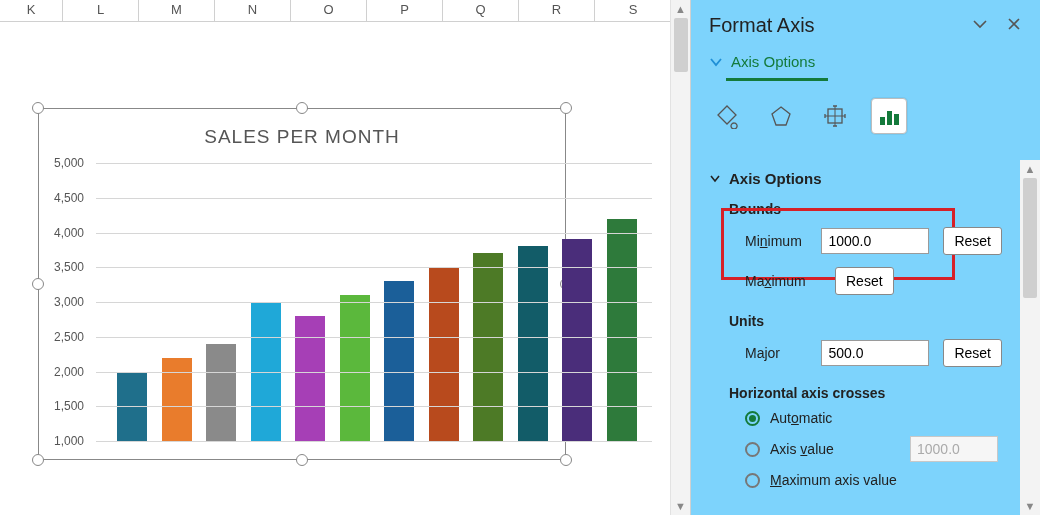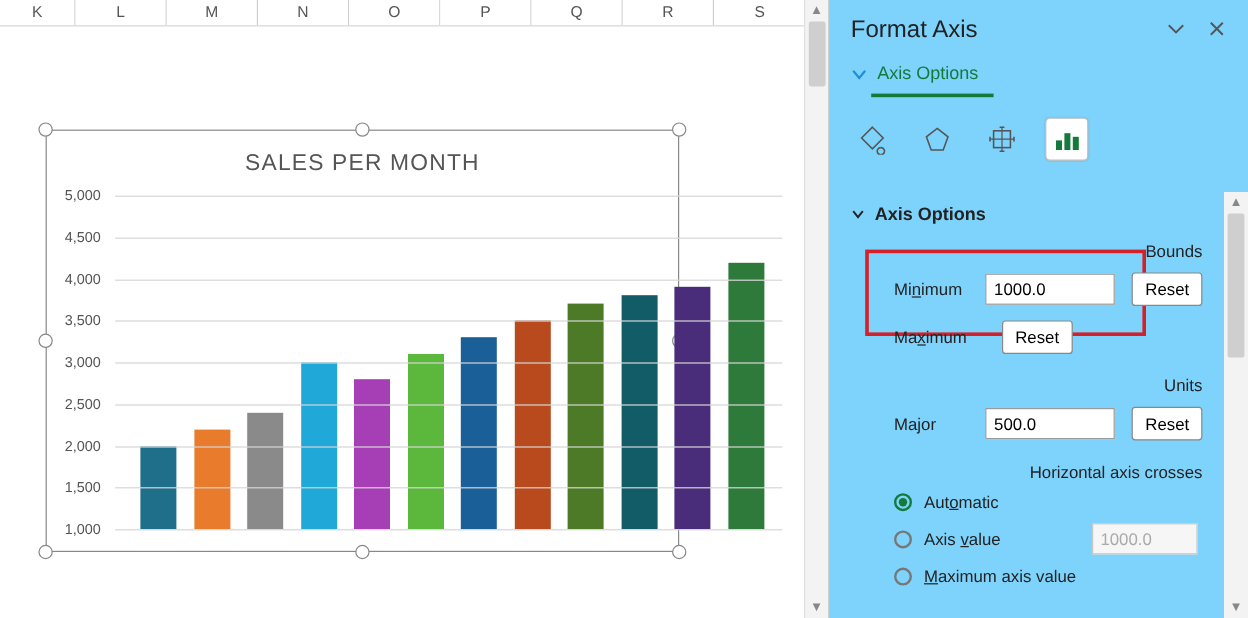--- a/index.html
+++ b/index.html
@@ -55,21 +55,21 @@
   .tab-underline { position: absolute; height: 3px; background: #147a3b; }
   .tabs-row { position: relative; }
   .tab-underline-1 { left: 35px; width: 102px; top: 100%; }
 
   .icon-row { display: flex; gap: 18px; padding: 20px 18px 14px 18px; align-items: center; }
   .ibtn { width: 36px; height: 36px; display: flex; align-items: center; justify-content: center; border: 1px solid transparent; border-radius: 4px; cursor: pointer; }
   .ibtn.selected { border: 1px solid #bdbdbd; background: #fff; box-shadow: 0 0 0 1px rgba(0,0,0,.05); }
 
   .section { padding: 4px 18px 0 18px; }
   .sec-head { display: flex; align-items: center; gap: 8px; font-weight: 600; font-size: 15px; padding: 6px 0; cursor: pointer; }
-  .sec-sub { font-weight: 400; color: #222; padding: 8px 0 4px 20px; text-align: right; }
+  .sec-sub { font-weight: 700; color: #222; padding: 8px 0 4px 20px; }
 
   .field-row { display: flex; align-items: center; gap: 14px; padding: 6px 0 6px 36px; position: relative; }
   .field-label { width: 76px; color: #222; }
   .field-label .ul { text-decoration: underline; }
   .field-input { width: 108px; height: 26px; border: 1px solid #9a9a9a; padding: 2px 6px; font-size: 14px; }
   .reset-btn { height: 28px; padding: 0 10px; border: 1px solid #888; background: #fff; border-radius: 3px; font-size: 14px; cursor: pointer; }
   .auto-label { font-size: 14px; color: #333; width: 56px; text-align: center; }
 
   .highlight-box { position: absolute; border: 3px solid #d62027; pointer-events: none; }
 

